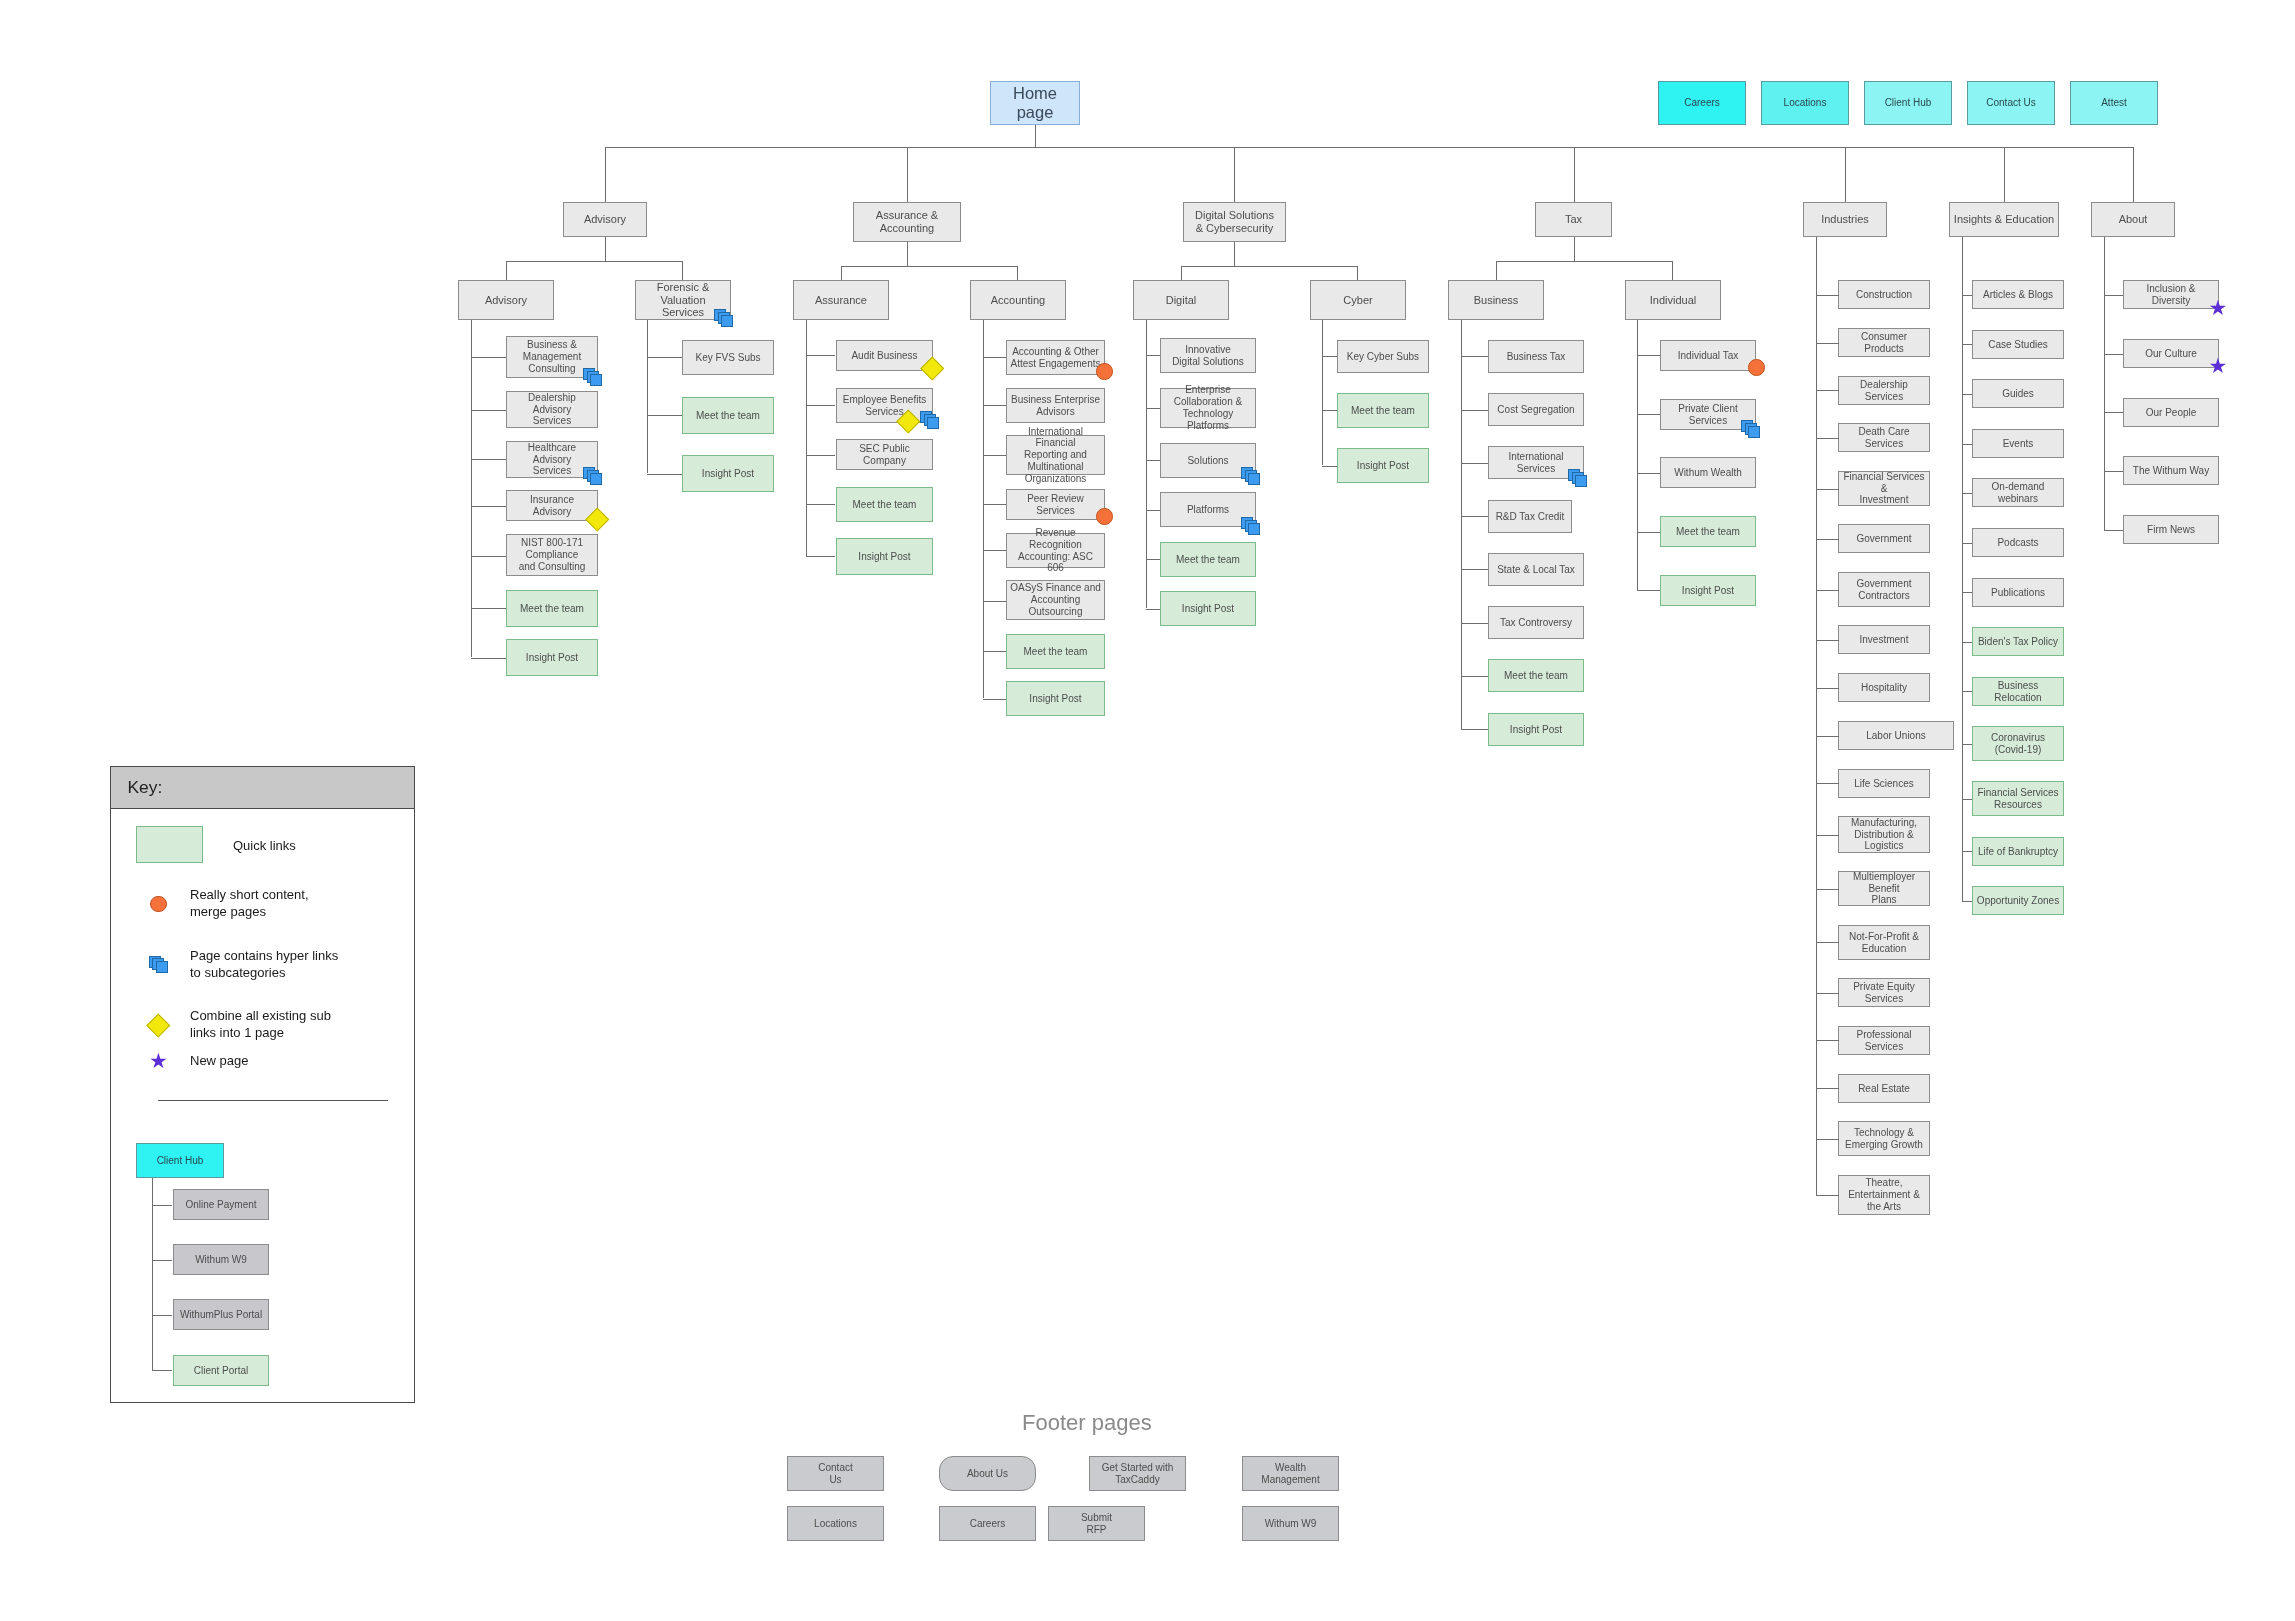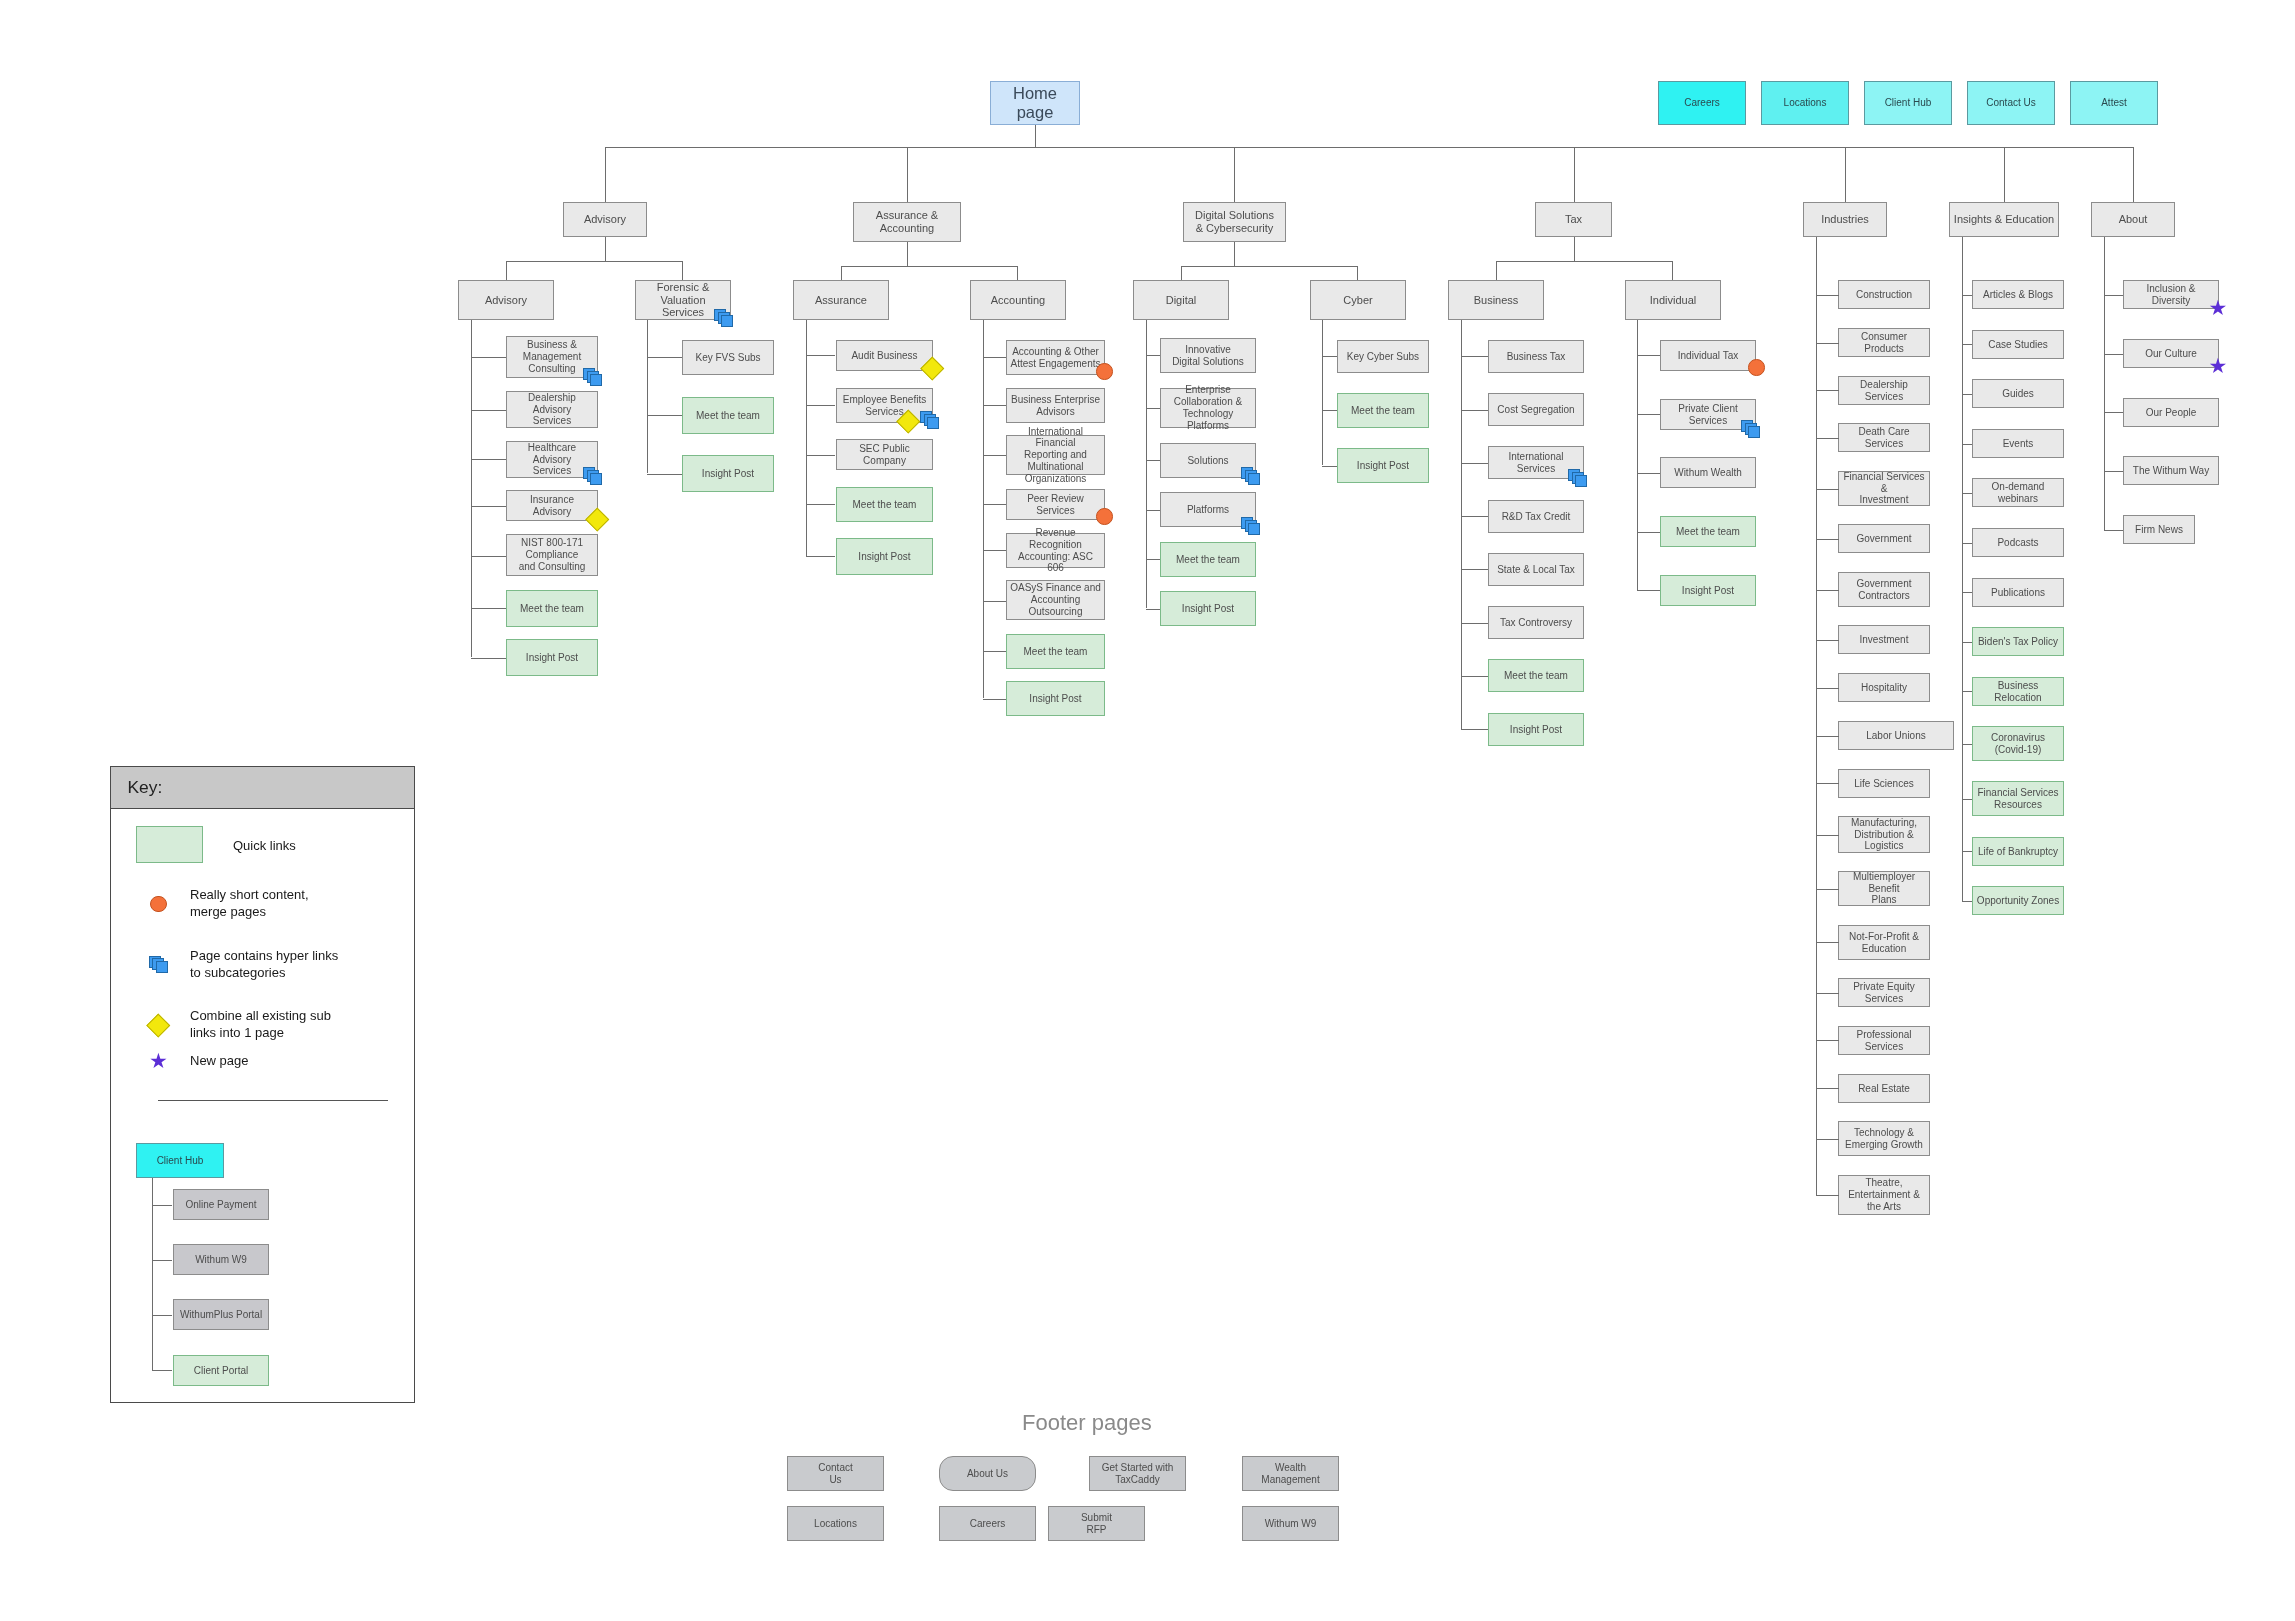--- a/index.html
+++ b/index.html
@@ -205,21 +205,21 @@
     <div class="hline" style="left: 1461px; top: 356px; width: 27px;"></div>
     <div class="node" style="left: 1488px; top: 393px; width: 96px; height: 33px;">Cost Segregation</div>
     <div class="hline" style="left: 1461px; top: 410px; width: 27px;"></div>
     <div class="node" style="left: 1488px; top: 446px; width: 96px; height: 33px;">International Services</div>
     <div class="hline" style="left: 1461px; top: 463px; width: 27px;"></div>
     <div class="marker m-stack" style="left: 1568px; top: 469px;">
       <i class="a"></i>
       <i class="b"></i>
       <i class="c"></i>
     </div>
-    <div class="node" style="left: 1488px; top: 500px; width: 96px; height: 33px;">R&amp;D Tax Credit</div>
+    <div class="node" style="left: 1488px; top: 500px; width: 84px; height: 33px;">R&amp;D Tax Credit</div>
     <div class="hline" style="left: 1461px; top: 516px; width: 27px;"></div>
     <div class="node" style="left: 1488px; top: 553px; width: 96px; height: 33px;">State &amp; Local Tax</div>
     <div class="hline" style="left: 1461px; top: 569px; width: 27px;"></div>
     <div class="node" style="left: 1488px; top: 606px; width: 96px; height: 33px;">Tax Controversy</div>
     <div class="hline" style="left: 1461px; top: 623px; width: 27px;"></div>
     <div class="node green" style="left: 1488px; top: 659px; width: 96px; height: 33px;">Meet the team</div>
     <div class="hline" style="left: 1461px; top: 676px; width: 27px;"></div>
     <div class="node green" style="left: 1488px; top: 713px; width: 96px; height: 33px;">Insight Post</div>
     <div class="hline" style="left: 1461px; top: 729px; width: 27px;"></div>
     <div class="vline" style="left: 1461px; top: 320px; height: 409px;"></div>
@@ -309,21 +309,21 @@
     <div class="node" style="left: 2123px; top: 280px; width: 96px; height: 29px;">Inclusion &amp; Diversity</div>
     <div class="hline" style="left: 2104px; top: 295px; width: 19px;"></div>
     <div class="marker m-star" style="left: 2208px; top: 298px;">★</div>
     <div class="node" style="left: 2123px; top: 339px; width: 96px; height: 29px;">Our Culture</div>
     <div class="hline" style="left: 2104px; top: 354px; width: 19px;"></div>
     <div class="marker m-star" style="left: 2208px; top: 356px;">★</div>
     <div class="node" style="left: 2123px; top: 398px; width: 96px; height: 29px;">Our People</div>
     <div class="hline" style="left: 2104px; top: 412px; width: 19px;"></div>
     <div class="node" style="left: 2123px; top: 456px; width: 96px; height: 29px;">The Withum Way</div>
     <div class="hline" style="left: 2104px; top: 471px; width: 19px;"></div>
-    <div class="node" style="left: 2123px; top: 515px; width: 72px; height: 29px;">Firm News</div>
+    <div class="node" style="left: 2123px; top: 515px; width: 96px; height: 29px;">Firm News</div>
     <div class="hline" style="left: 2104px; top: 530px; width: 19px;"></div>
     <div class="vline" style="left: 2104px; top: 237px; height: 293px;"></div>
     <div id="legend">
       <div id="legend-head">Key:</div>
     </div>
     <div class="leg-swatch" style="position: absolute; left: 136px; top: 826px;"></div>
     <div class="leg-txt" style="position: absolute; left: 220px; top: 838px;">Quick links</div>
     <div class="leg-row" style="left: 140px; top: 887px;">
       <div style="position: relative; width: 37px; display: flex; justify-content: center;">
         <div class="m-dot"></div>

